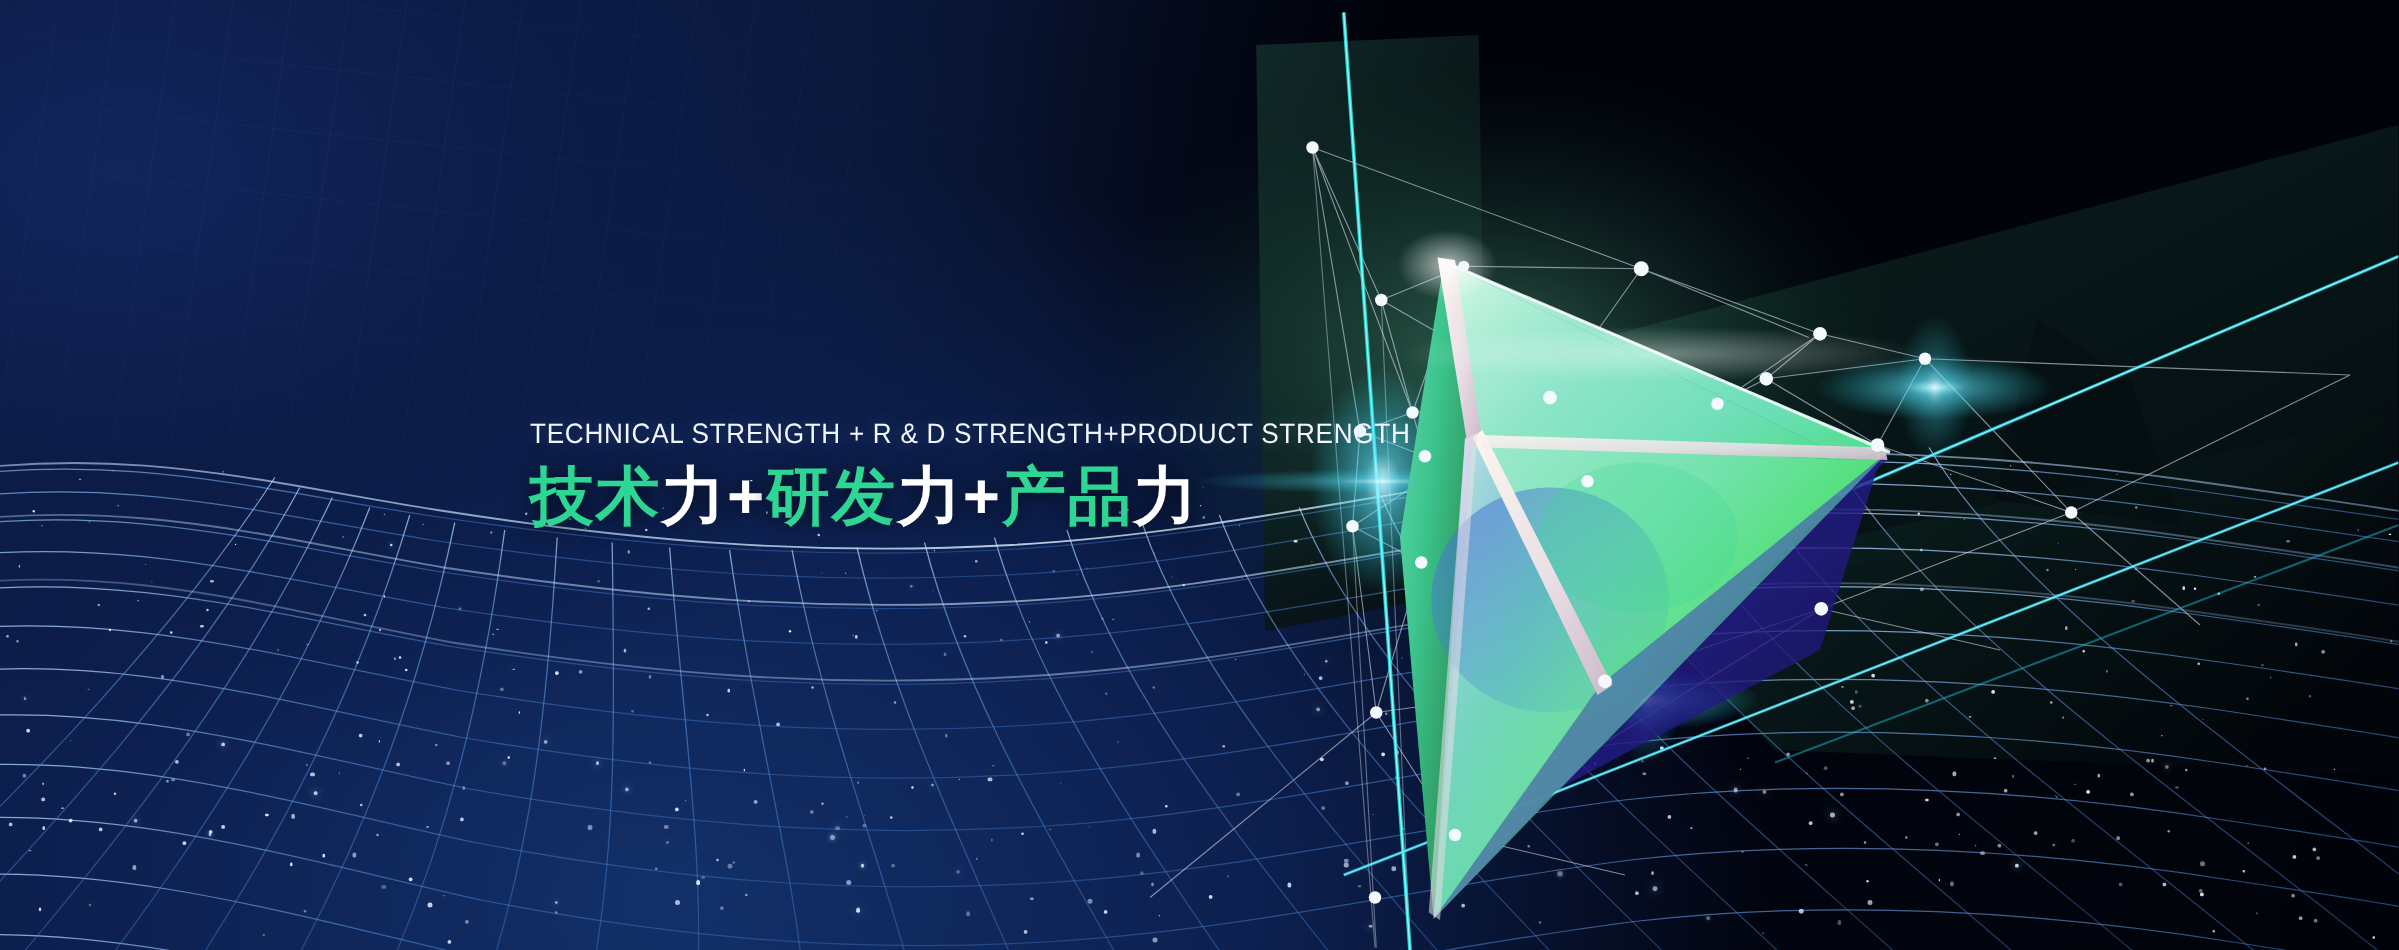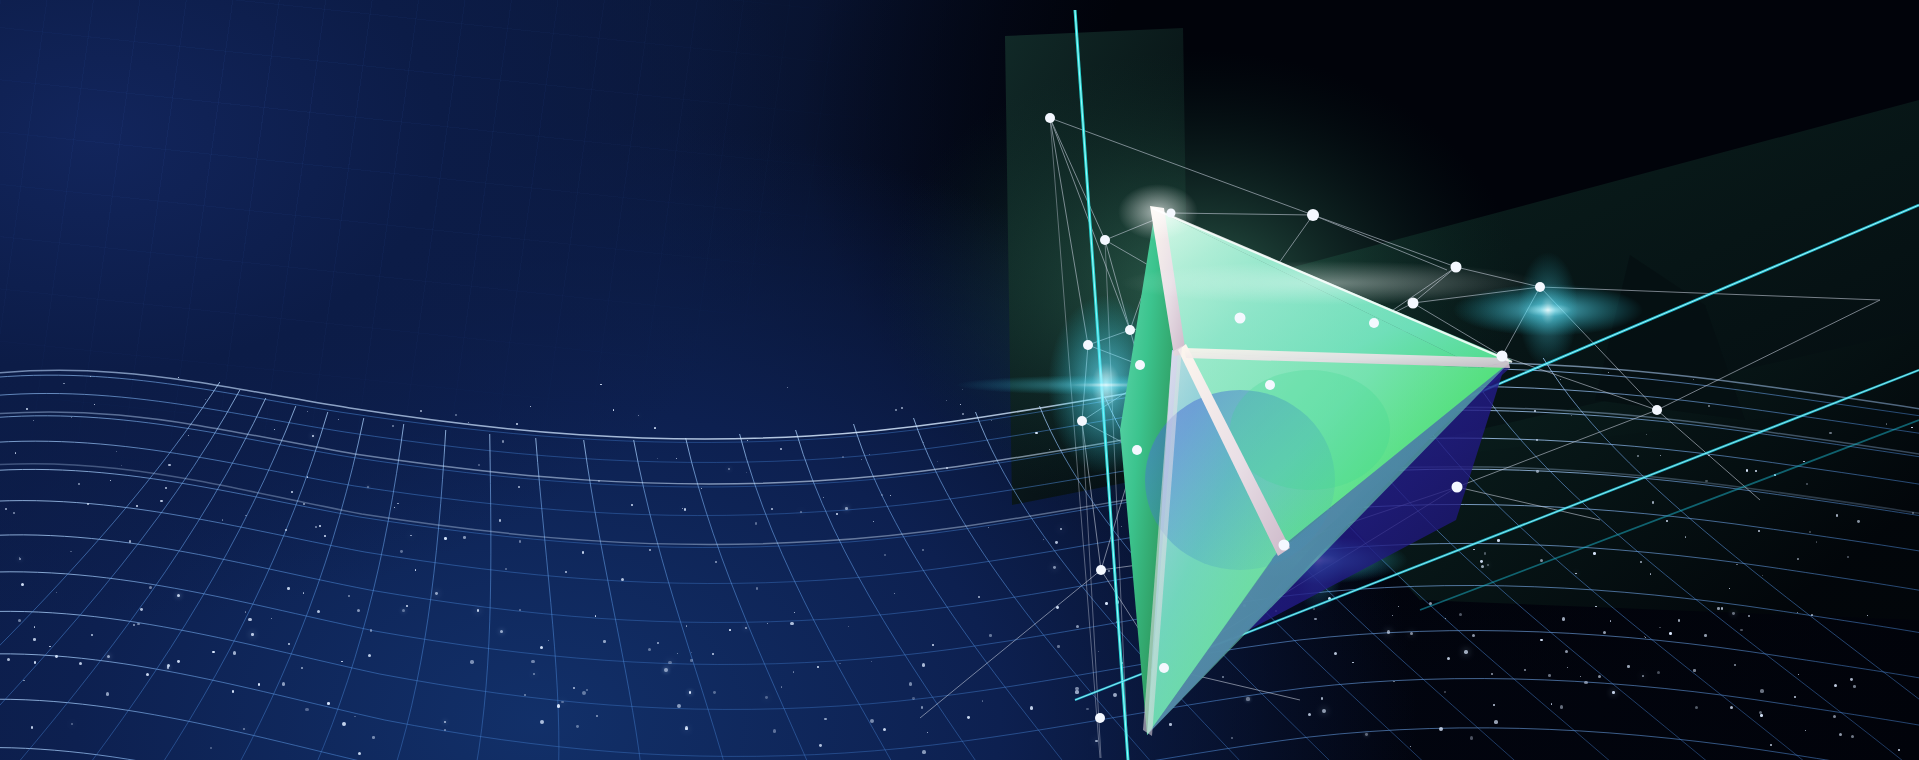--- a/index.html
+++ b/index.html
@@ -728,14 +728,18 @@
         <circle cx="1457" cy="487" r="5.5"></circle>
           <circle cx="1164" cy="668" r="5"></circle>
         <circle cx="1540" cy="287" r="5"></circle>
           <circle cx="1657" cy="410" r="5"></circle>
         <circle cx="1171" cy="213" r="4.5"></circle>
           <circle cx="1100" cy="718" r="5"></circle>
       </g>
     </svg>
   </div>
 
+  <div class="text-block">
+    <div class="headline-en">TECHNICAL STRENGTH + R &amp; D STRENGTH+PRODUCT STRENGTH</div>
+    <div class="headline-cn" id="cnLine"><span class="cn-green">技术</span><span class="cn-white">力</span><span class="cn-plus">+</span><span class="cn-green">研发</span><span class="cn-white">力</span><span class="cn-plus">+</span><span class="cn-green">产品</span><span class="cn-white">力</span></div>
+  </div>
 
 </div>
 
 </body></html>

